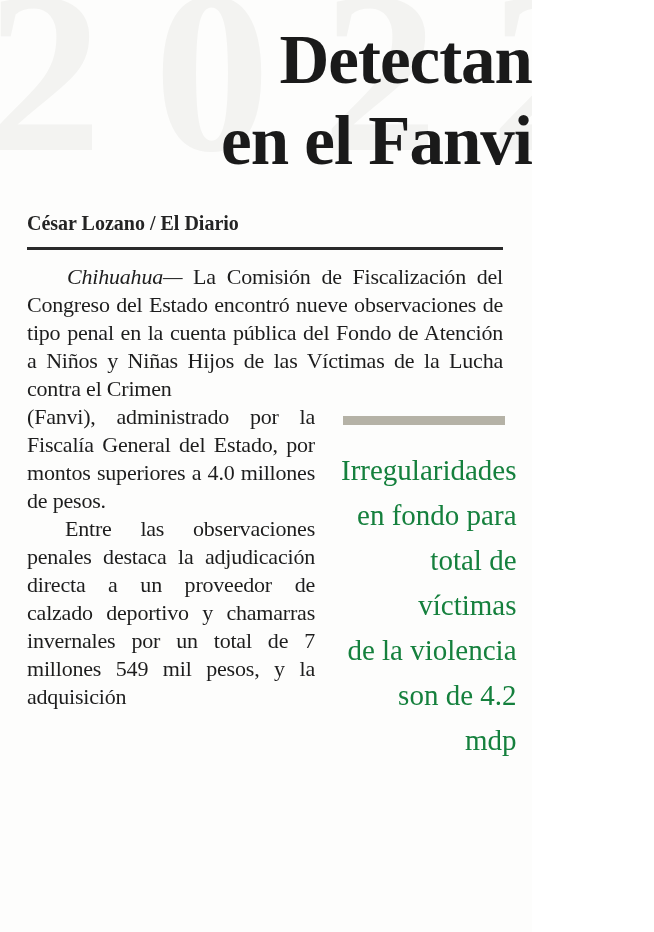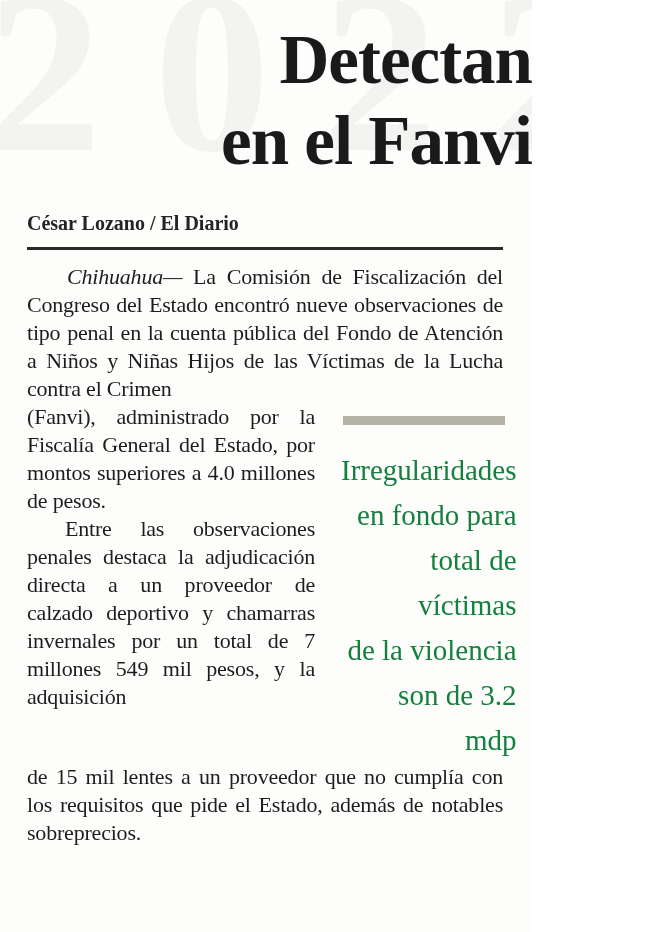--- a/index.html
+++ b/index.html
@@ -115,25 +115,24 @@
           <p class="p-two">Entre las observaciones penales destaca la adjudicación directa a un proveedor de calzado deportivo y chamarras invernales por un total de 7 millones 549 mil pesos, y la adquisición</p>
         </div>
 
         <div class="col-right">
           <div class="pullquote-bar"></div>
           <div class="pullquote-text">
               <span class="pullquote-line">Irregularidades</span>
               <span class="pullquote-line">en fondo para</span>
               <span class="pullquote-line">total de víctimas</span>
               <span class="pullquote-line">de la violencia</span>
-              <span class="pullquote-line">son de 3.2 mdp</span>
+              <span class="pullquote-line">son de 4.2 mdp</span>
             </div>
         </div>
 
       </div>
 
-      <p class="p-end">de 15 mil lentes a un proveedor que no cumplía con los requisitos que pide el Estado, además de notables sobreprecios.</p>
 
     </div>
 
   </div>
 
 </div>
 
 </body></html>

